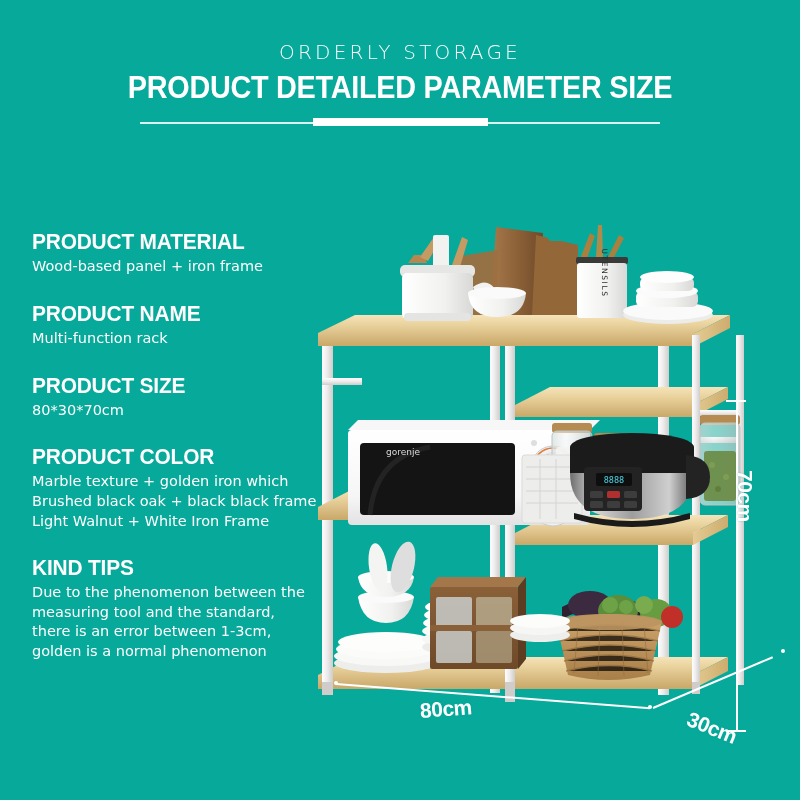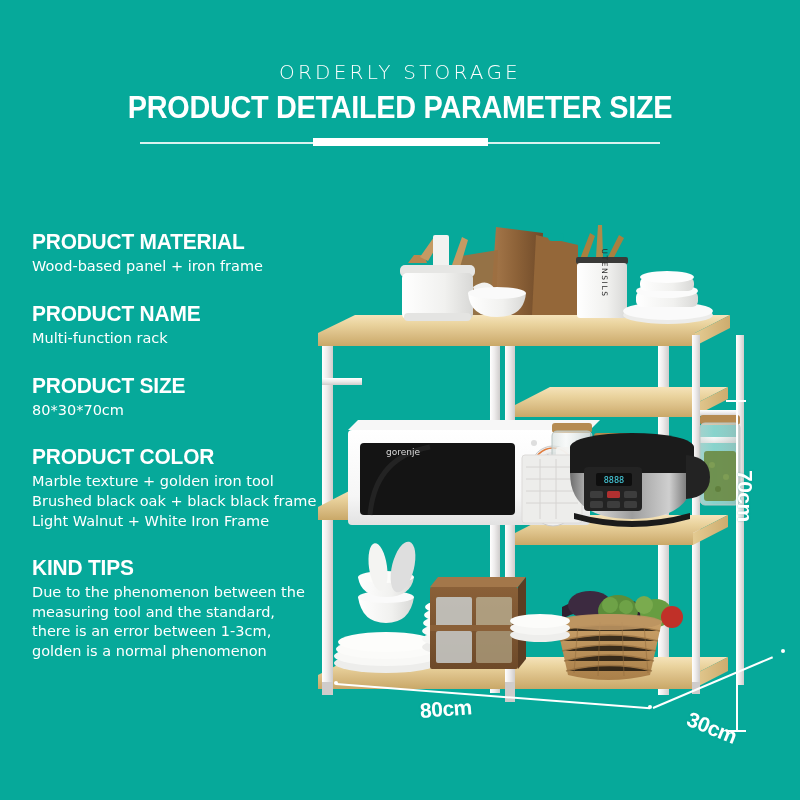--- a/index.html
+++ b/index.html
@@ -4,21 +4,21 @@
 <style>
   * { margin:0; padding:0; box-sizing:border-box; }
   body {
     width:800px; height:800px; overflow:hidden;
     background:#06a99a;
     font-family:"Liberation Sans", sans-serif;
     position:relative;
   }
 
   
-  #header { position:absolute; top:0; left:0; width:776px; height:140px;margin-top:20px; }
+  #header { position:absolute; top:0; left:0; width:776px; height:140px; }
   #eyebrow {
     position:absolute; top:40px; left:0; width:800px; text-align:center;
     font-size:20px; letter-spacing:3.2px; color:#ffffff; font-weight:300;
     font-family:"DejaVu Sans", sans-serif;
   }
   #main-title {
     position:absolute; top:70px; left:0; width:800px; text-align:center;
     font-size:31px; font-weight:bold; color:#ffffff; letter-spacing:-0.3px;
     font-family:"Liberation Sans", sans-serif;
     transform:scaleX(0.93); transform-origin:center;
@@ -99,21 +99,21 @@
   <div class="spec-block">
     <div class="spec-heading">PRODUCT SIZE</div>
     <div class="spec-body">
       <div>80*30*70cm</div>
     </div>
   </div>
 
   <div class="spec-block">
     <div class="spec-heading">PRODUCT COLOR</div>
     <div class="spec-body">
-      <div>Marble texture + golden iron tool</div>
+      <div>Marble texture + golden iron which</div>
       <div>Brushed black oak + black black frame</div>
       <div>Light Walnut + White Iron Frame</div>
     </div>
   </div>
 
   <div class="spec-block">
     <div class="spec-heading">KIND TIPS</div>
     <div class="spec-body">
       <div>Due to the phenomenon between the</div>
       <div>measuring tool and the standard,</div>

